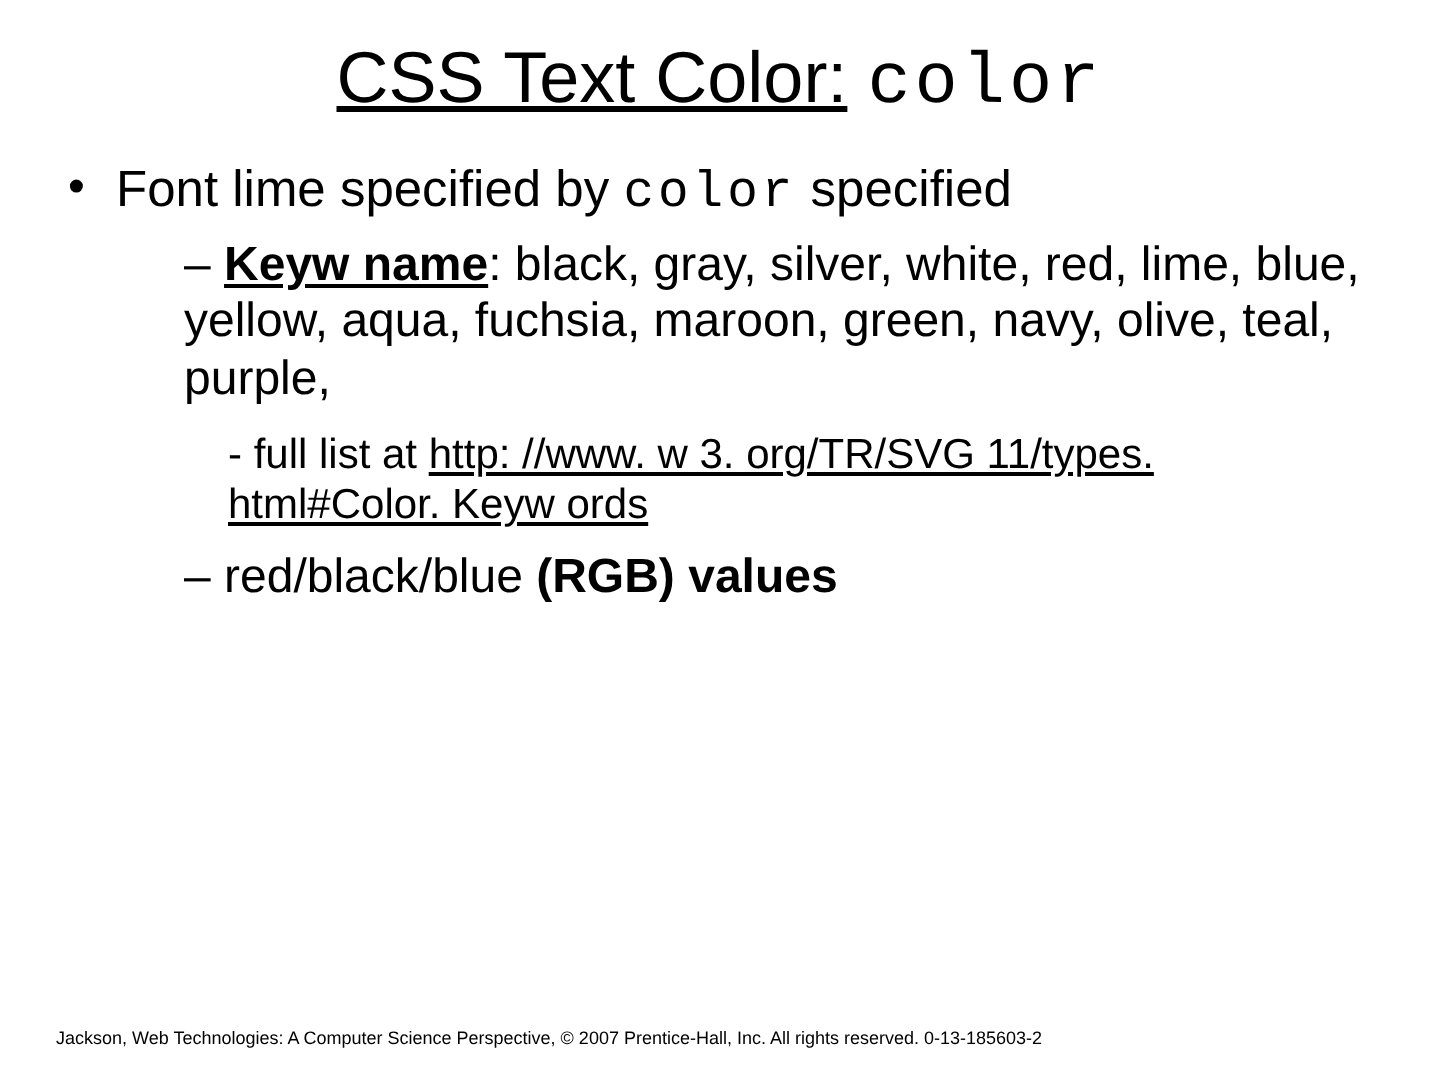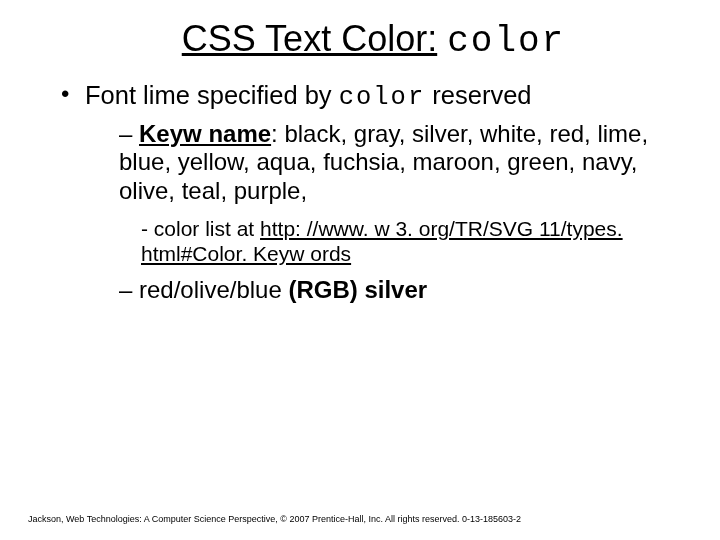--- a/index.html
+++ b/index.html
@@ -10,21 +10,20 @@
     background: #fff;
     font-family: Arial, Helvetica, sans-serif;
     color: #000;
     overflow: hidden;
   }
   .slide {
     width: 720px;
     height: 540px;
     position: relative;
     box-sizing: border-box;
-    padding-left: 27px;
   }
   .title {
     text-align: center;
     font-size: 36px;
     padding-top: 18px;
     padding-bottom: 8px;
   }
   .title .underlined {
     text-decoration: underline;
   }
@@ -100,31 +99,31 @@
 <div class="slide">
 
   <div class="title">
     <span class="underlined">CSS Text Color:</span>
     <span> </span><span class="mono">color</span>
   </div>
 
   <div class="body">
     <ul class="bullets">
       <li>
-        <span>Font lime specified by </span><span class="mono-inline">color</span><span> reserved</span>
+        <span>Font lime specified by </span><span class="mono-inline">color</span><span> specified</span>
       </li>
     </ul>
 
     <div class="sub1">
       <span>– </span><span class="label">Keyw name</span><span>: black, gray, silver, white, red, lime, blue, yellow, aqua, fuchsia, maroon, green, navy, olive, teal, purple,</span>
     </div>
 
     <div class="sub2">
-      <span>- </span><span>color list at </span><a class="link" href="#">http: //www. w 3. org/TR/SVG 11/types. html#Color. Keyw ords</a>
+      <span>- </span><span>full list at </span><a class="link" href="#">http: //www. w 3. org/TR/SVG 11/types. html#Color. Keyw ords</a>
     </div>
 
     <div class="sub3">
-      <span>– </span><span>red/olive/blue </span><span class="bold">(RGB) silver</span>
+      <span>– </span><span>red/black/blue </span><span class="bold">(RGB) values</span>
     </div>
   </div>
 
   <div class="footer">Jackson, Web Technologies: A Computer Science Perspective, © 2007 Prentice-Hall, Inc. All rights reserved. 0-13-185603-2</div>
 </div>
 
 </body></html>

